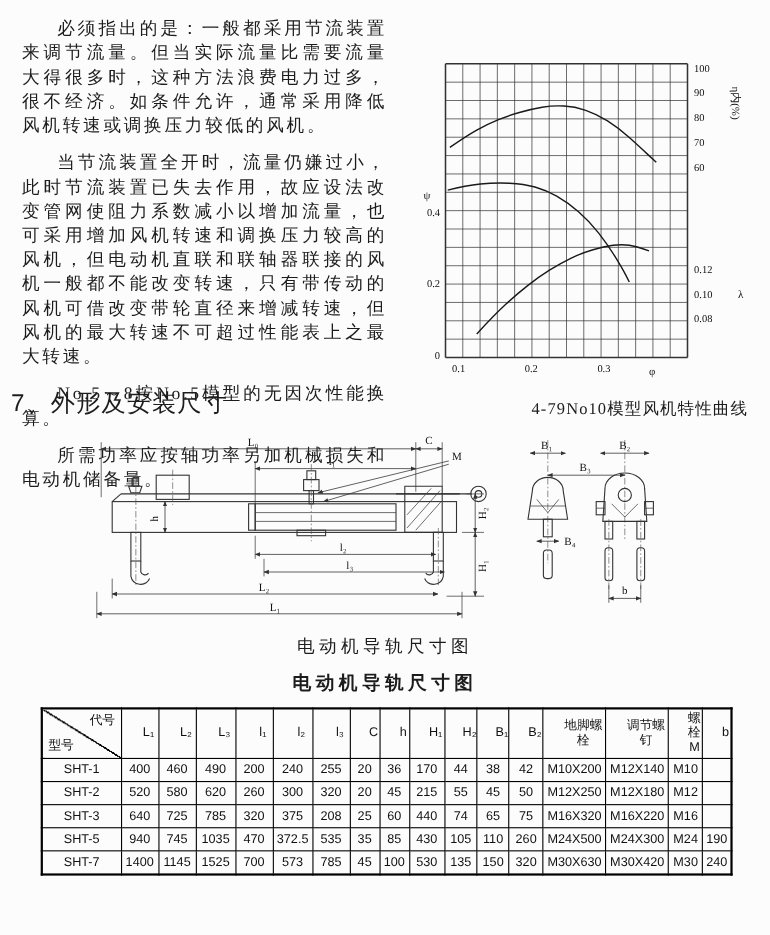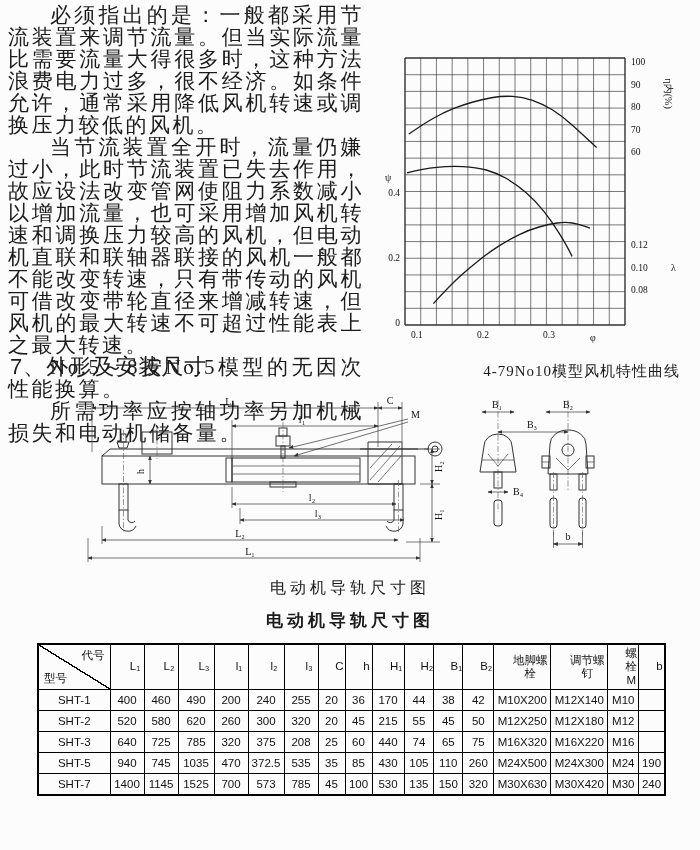--- a/index.html
+++ b/index.html
@@ -4,22 +4,22 @@
 <style>
   html,body{margin:0;padding:0;}
   body{
     width:700px;height:850px;position:relative;overflow:hidden;
     background:#fcfcfc;color:#1c1c1c;
     font-family:"Liberation Serif", serif;
   }
   
   .intro{position:absolute;left:8px;top:4px;width:356px;}
   .intro p{
-    margin:0;text-indent:2em;text-align:justify;
-    font-size:21px;line-height:22px;letter-spacing:2.5px;
+    margin:12px;text-indent:2em;text-align:justify;
+    font-size:16px;line-height:22px;letter-spacing:2.5px;
   }
   
   .chart{position:absolute;left:372px;top:42px;width:326px;height:312px;}
   .chart svg{display:block;}
   .chart-caption{
     position:absolute;left:380px;top:362px;width:300px;text-align:right;
     font-size:15px;letter-spacing:1px;
   }
   
   .heading{

